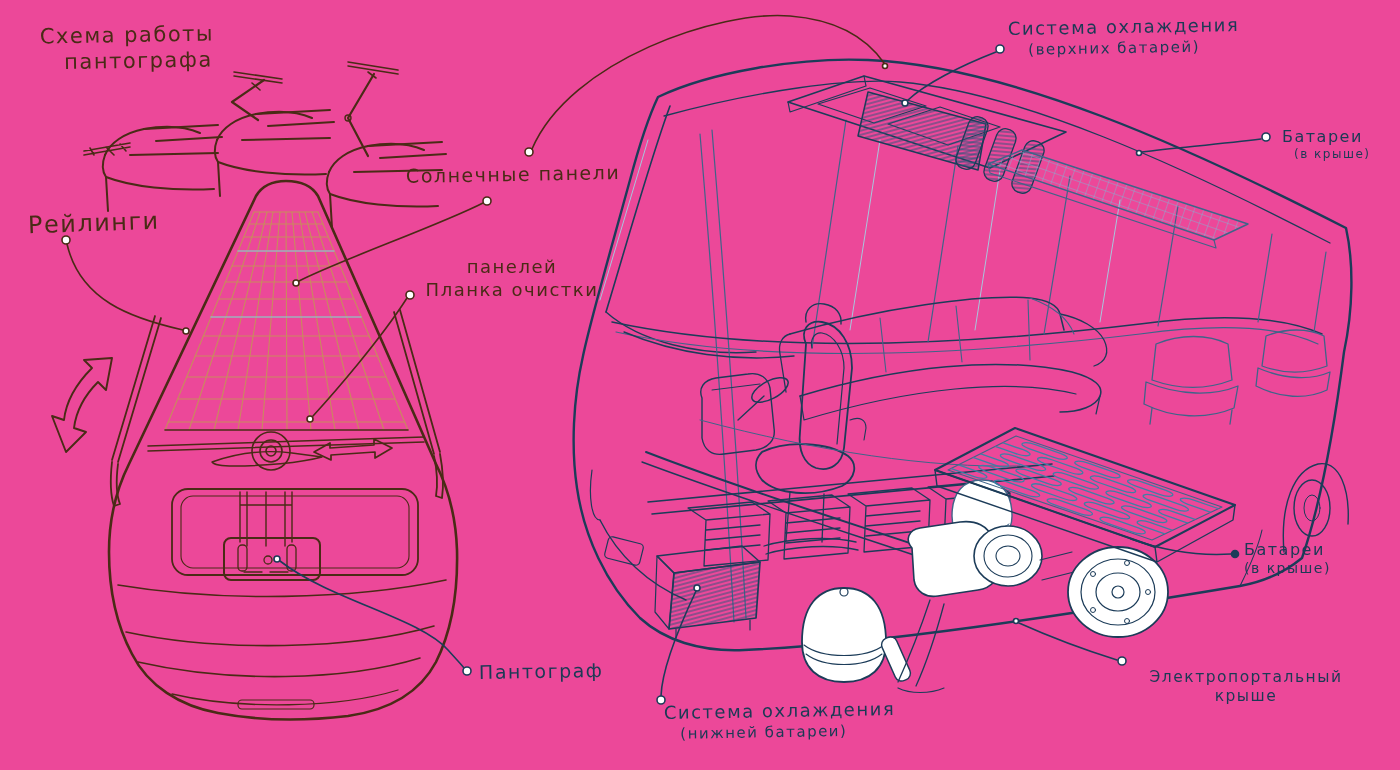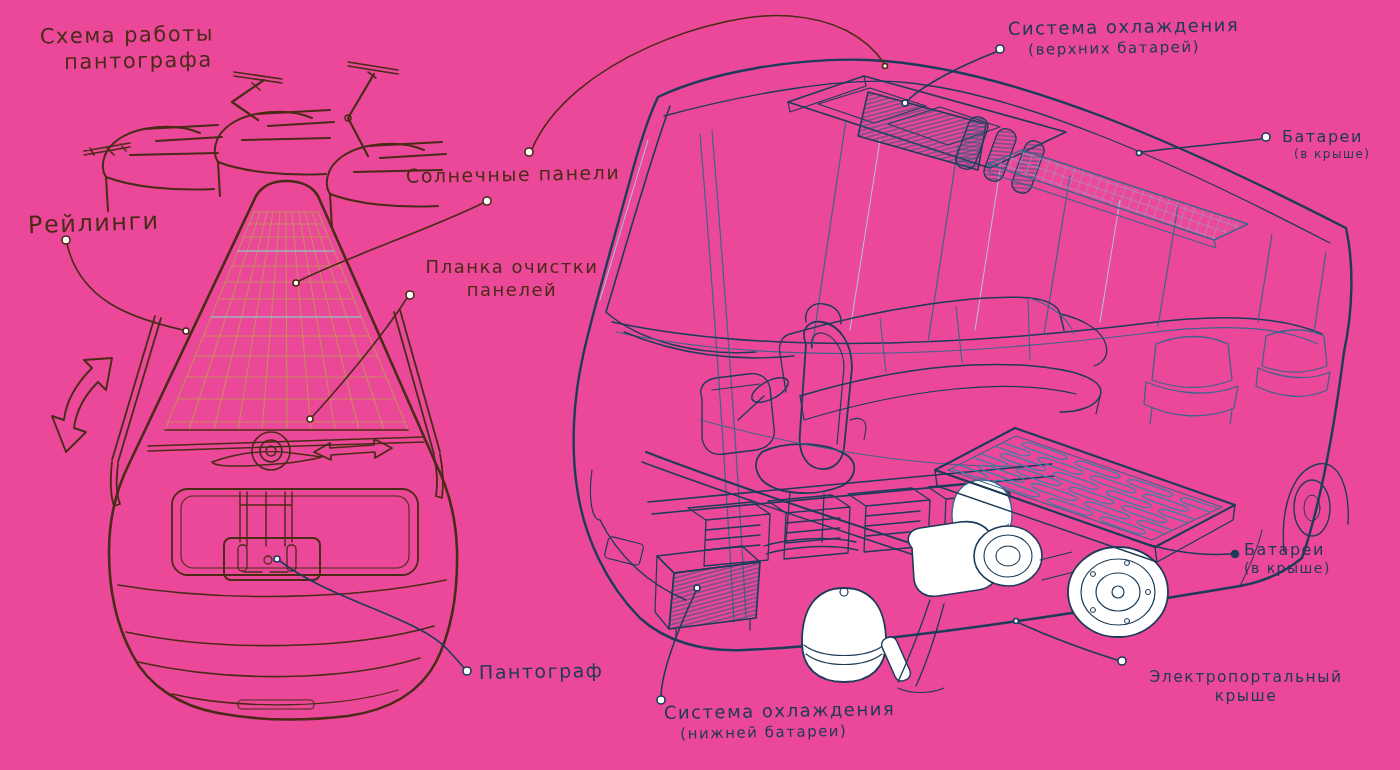--- a/index.html
+++ b/index.html
@@ -327,22 +327,22 @@
 
   <div class="lbl brown" style="left:28px;top:208px;font-size:24px;transform:rotate(-2deg);">
     <span>Рейлинги</span>
   </div>
 
   <div class="lbl brown" style="left:406px;top:163px;font-size:19px;transform:rotate(-1deg);">
     <span>Солнечные панели</span>
   </div>
 
   <div class="lbl brown c" style="left:414px;top:256px;font-size:18px;width:196px;">
+    <span>панелей</span>
     <span>Планка очистки</span>
-    <span>панелей</span>
   </div>
 
   <div class="lbl navy" style="left:479px;top:660px;font-size:19px;transform:rotate(-1deg);">
     <span>Пантограф</span>
   </div>
 
   <div class="lbl navy" style="left:1008px;top:16px;font-size:18px;transform:rotate(-1deg);">
     <span>Система охлаждения</span>
     <span style="padding-left:20px;font-size:15px;">(верхних батарей)</span>
   </div>

